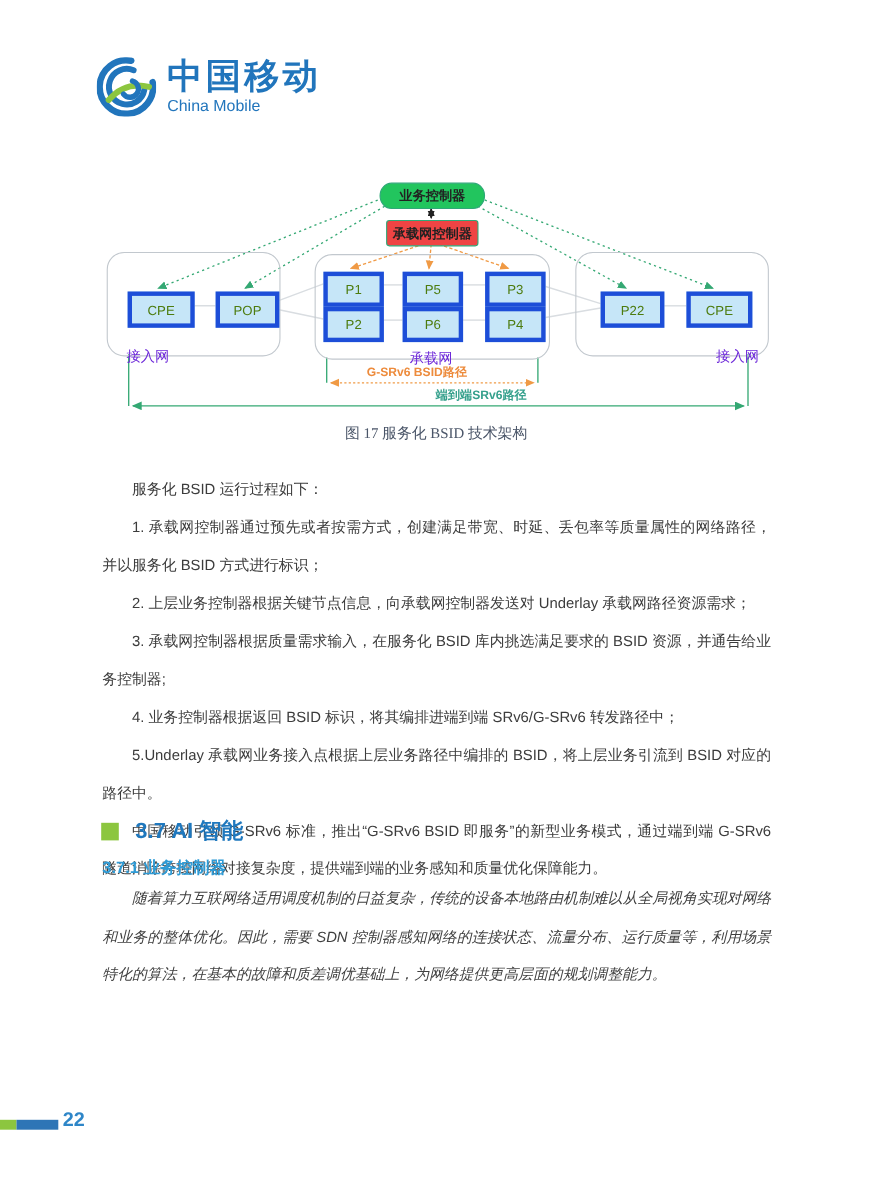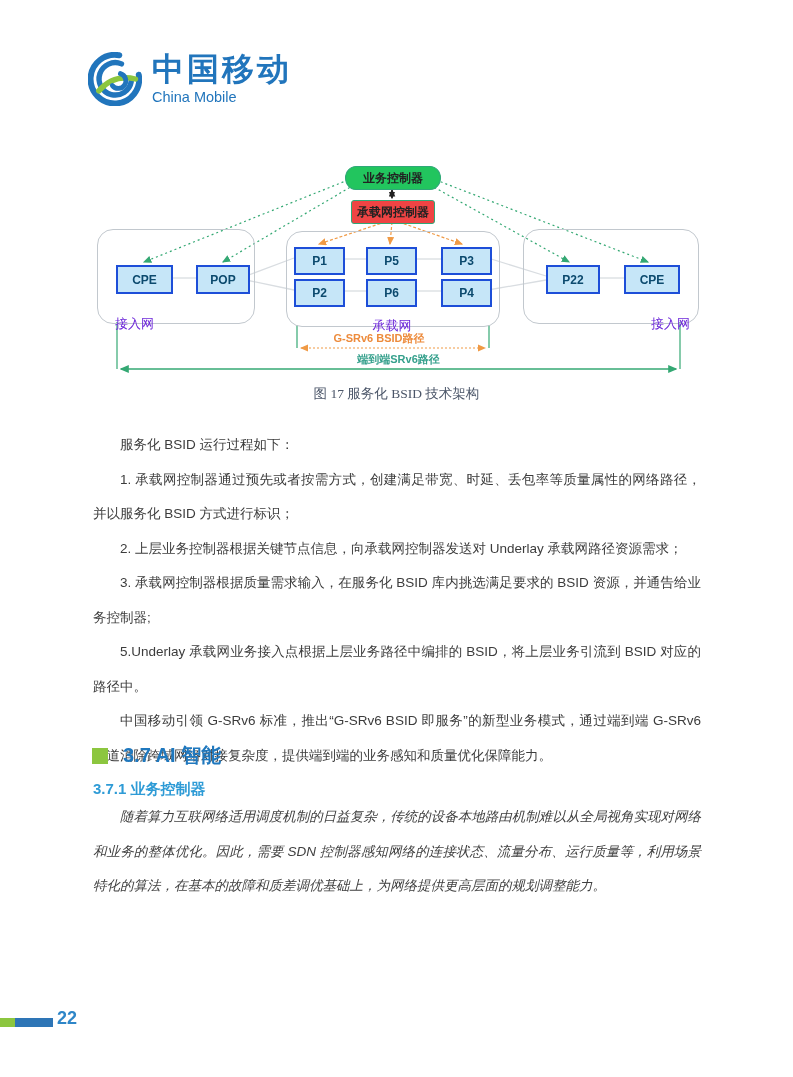--- a/index.html
+++ b/index.html
@@ -12,30 +12,30 @@
   .logo-cn{font-size:32px;font-weight:bold;color:#2175BC;letter-spacing:3px;}
   .logo-en{font-size:14.5px;color:#2175BC;margin-top:2px;}
 
   
   .diagram{position:absolute;left:95px;top:158px;width:610px;height:232px;}
   .diagram svg{position:absolute;left:0;top:0;}
   .zone{position:absolute;border:1.5px solid #C2C8CE;border-radius:16px;background:transparent;}
   .zone-left{left:2px;top:71px;width:156px;height:93px;}
   .zone-mid{left:191px;top:73px;width:212px;height:94px;}
   .zone-right{left:428px;top:71px;width:174px;height:93px;}
-  .node{position:absolute;background:#C6E6F8;border:2px solid #1d4ed8;display:flex;
-        align-items:center;justify-content:center;font-size:12px;font-weight:700;color:#0c4a6e;}
+  .node{position:absolute;background:#C6E6F8;border:4px solid #1d4ed8;display:flex;
+        align-items:center;justify-content:center;font-size:12px;font-weight:400;color:#4d7c0f;}
   .ctl{position:absolute;display:flex;align-items:center;justify-content:center;
        font-size:12px;font-weight:700;color:#222;border:1.6px solid #2FA878;}
   .ctl-cyl{left:250px;top:8px;width:94px;height:22px;background:#22c55e;border-radius:11px/50%;}
   .ctl-box{left:256px;top:42px;width:82px;height:22px;background:#ef4444;border-radius:3px;}
   .zone-label{position:absolute;font-size:13px;font-weight:normal;color:#6d28d9;margin-top:15px;}
   .path-label{position:absolute;font-size:11px;font-weight:bold;text-align:center;}
   .lbl-bsid{left:202px;top:173px;width:164px;color:#ED8B3C;}
-  .lbl-e2e{left:22px;top:194px;width:563px;color:#35A08C;}
+  .lbl-e2e{left:22px;top:194px;width:563px;color:#35A08C;padding-left:39px;}
 
   
   .caption{position:absolute;left:0;top:385px;width:793px;text-align:center;
            font-family:"Liberation Serif","DejaVu Serif",serif;font-size:13.5px;color:#4A5568;}
 
   
   .bodytext{position:absolute;left:93px;top:428px;width:608px;font-size:13.5px;
             line-height:34.5px;color:#3C3C3C;text-align:justify;}
   .bodytext p{margin:0;text-indent:2em;}
   .para2{position:absolute;left:93px;top:800px;width:608px;font-size:13.5px;
@@ -149,20 +149,21 @@
     <div class="path-label lbl-e2e">端到端SRv6路径</div>
   </div>
 
   <div class="caption">图 17 服务化 BSID 技术架构</div>
 
   <div class="bodytext">
     <p>服务化 BSID 运行过程如下：</p>
     <p>1. 承载网控制器通过预先或者按需方式，创建满足带宽、时延、丢包率等质量属性的网络路径，并以服务化 BSID 方式进行标识；</p>
     <p>2. 上层业务控制器根据关键节点信息，向承载网控制器发送对 Underlay 承载网路径资源需求；</p>
     <p>3. 承载网控制器根据质量需求输入，在服务化 BSID 库内挑选满足要求的 BSID 资源，并通告给业务控制器;</p>
+    <p>4. 业务控制器根据返回 BSID 标识，将其编排进端到端 SRv6/G-SRv6 转发路径中；</p>
     <p>5.Underlay 承载网业务接入点根据上层业务路径中编排的 BSID，将上层业务引流到 BSID 对应的路径中。</p>
     <p>中国移动引领 G-SRv6 标准，推出“G-SRv6 BSID 即服务”的新型业务模式，通过端到端 G-SRv6 隧道消除跨域网络对接复杂度，提供端到端的业务感知和质量优化保障能力。</p>
   </div>
 
   <div class="h2">
     <span class="h2-square"></span>
     <span class="h2-text">3.7 AI 智能</span>
   </div>
 
   <div class="h3">3.7.1 业务控制器</div>

